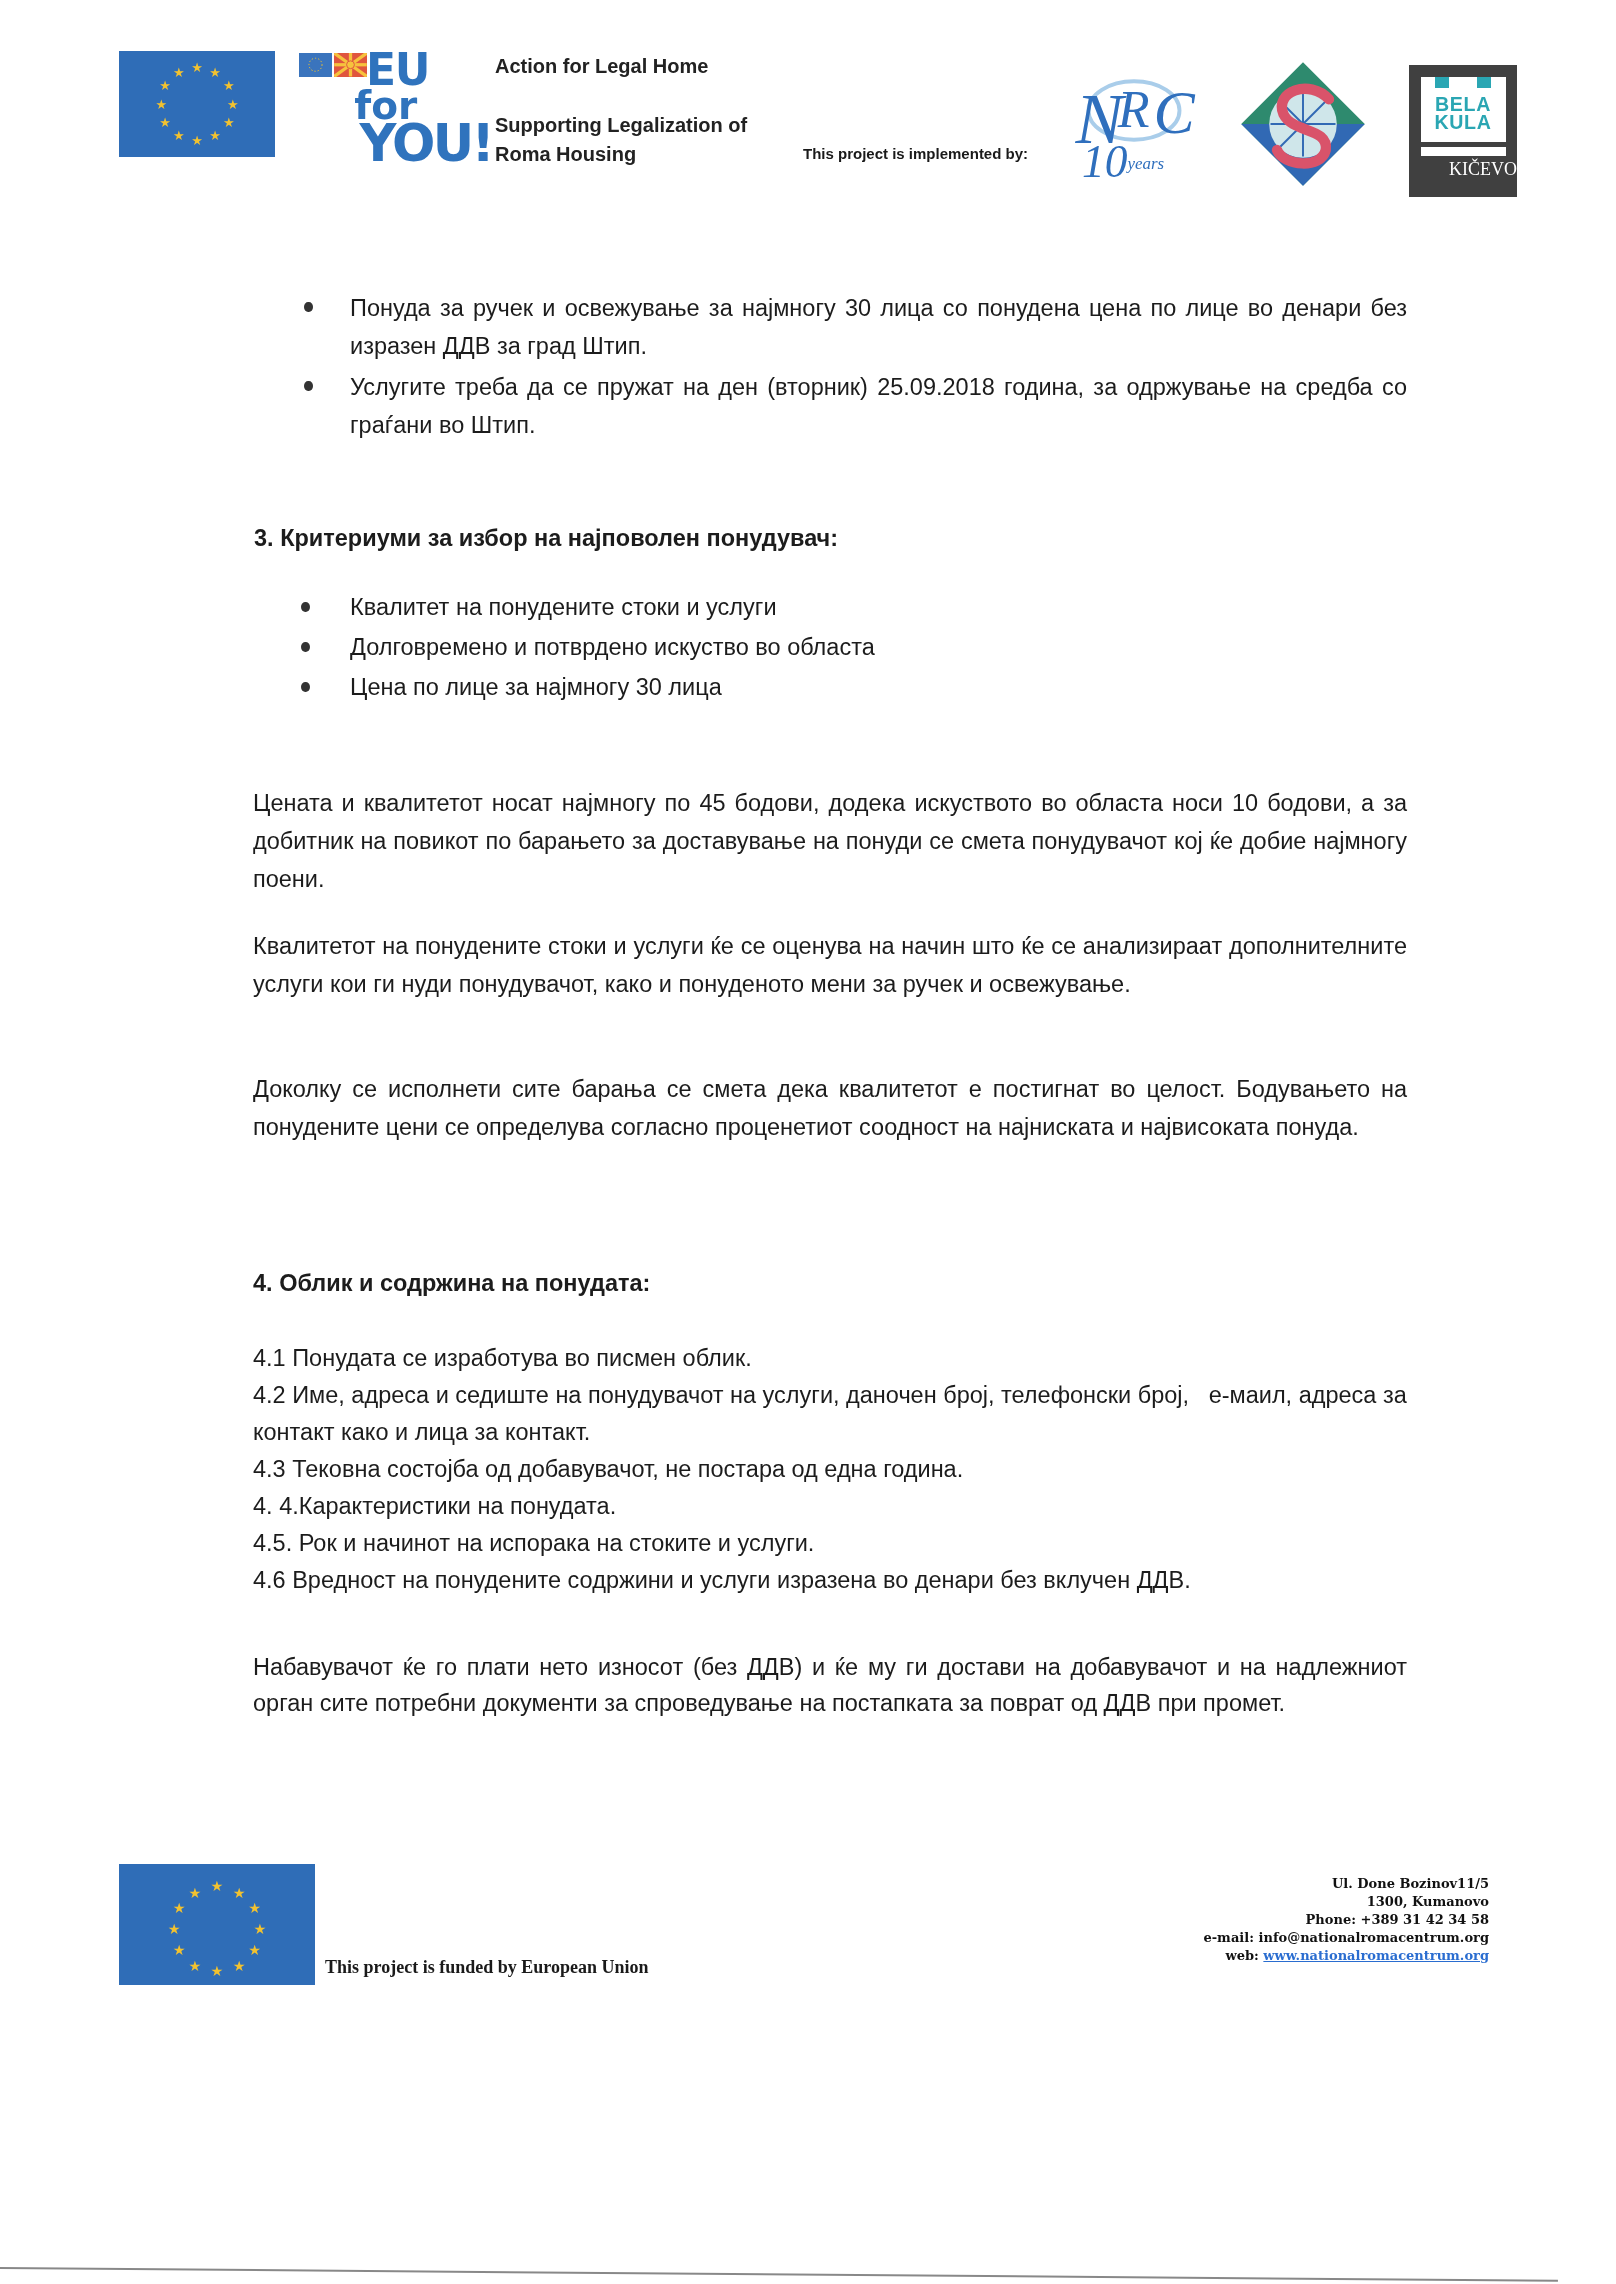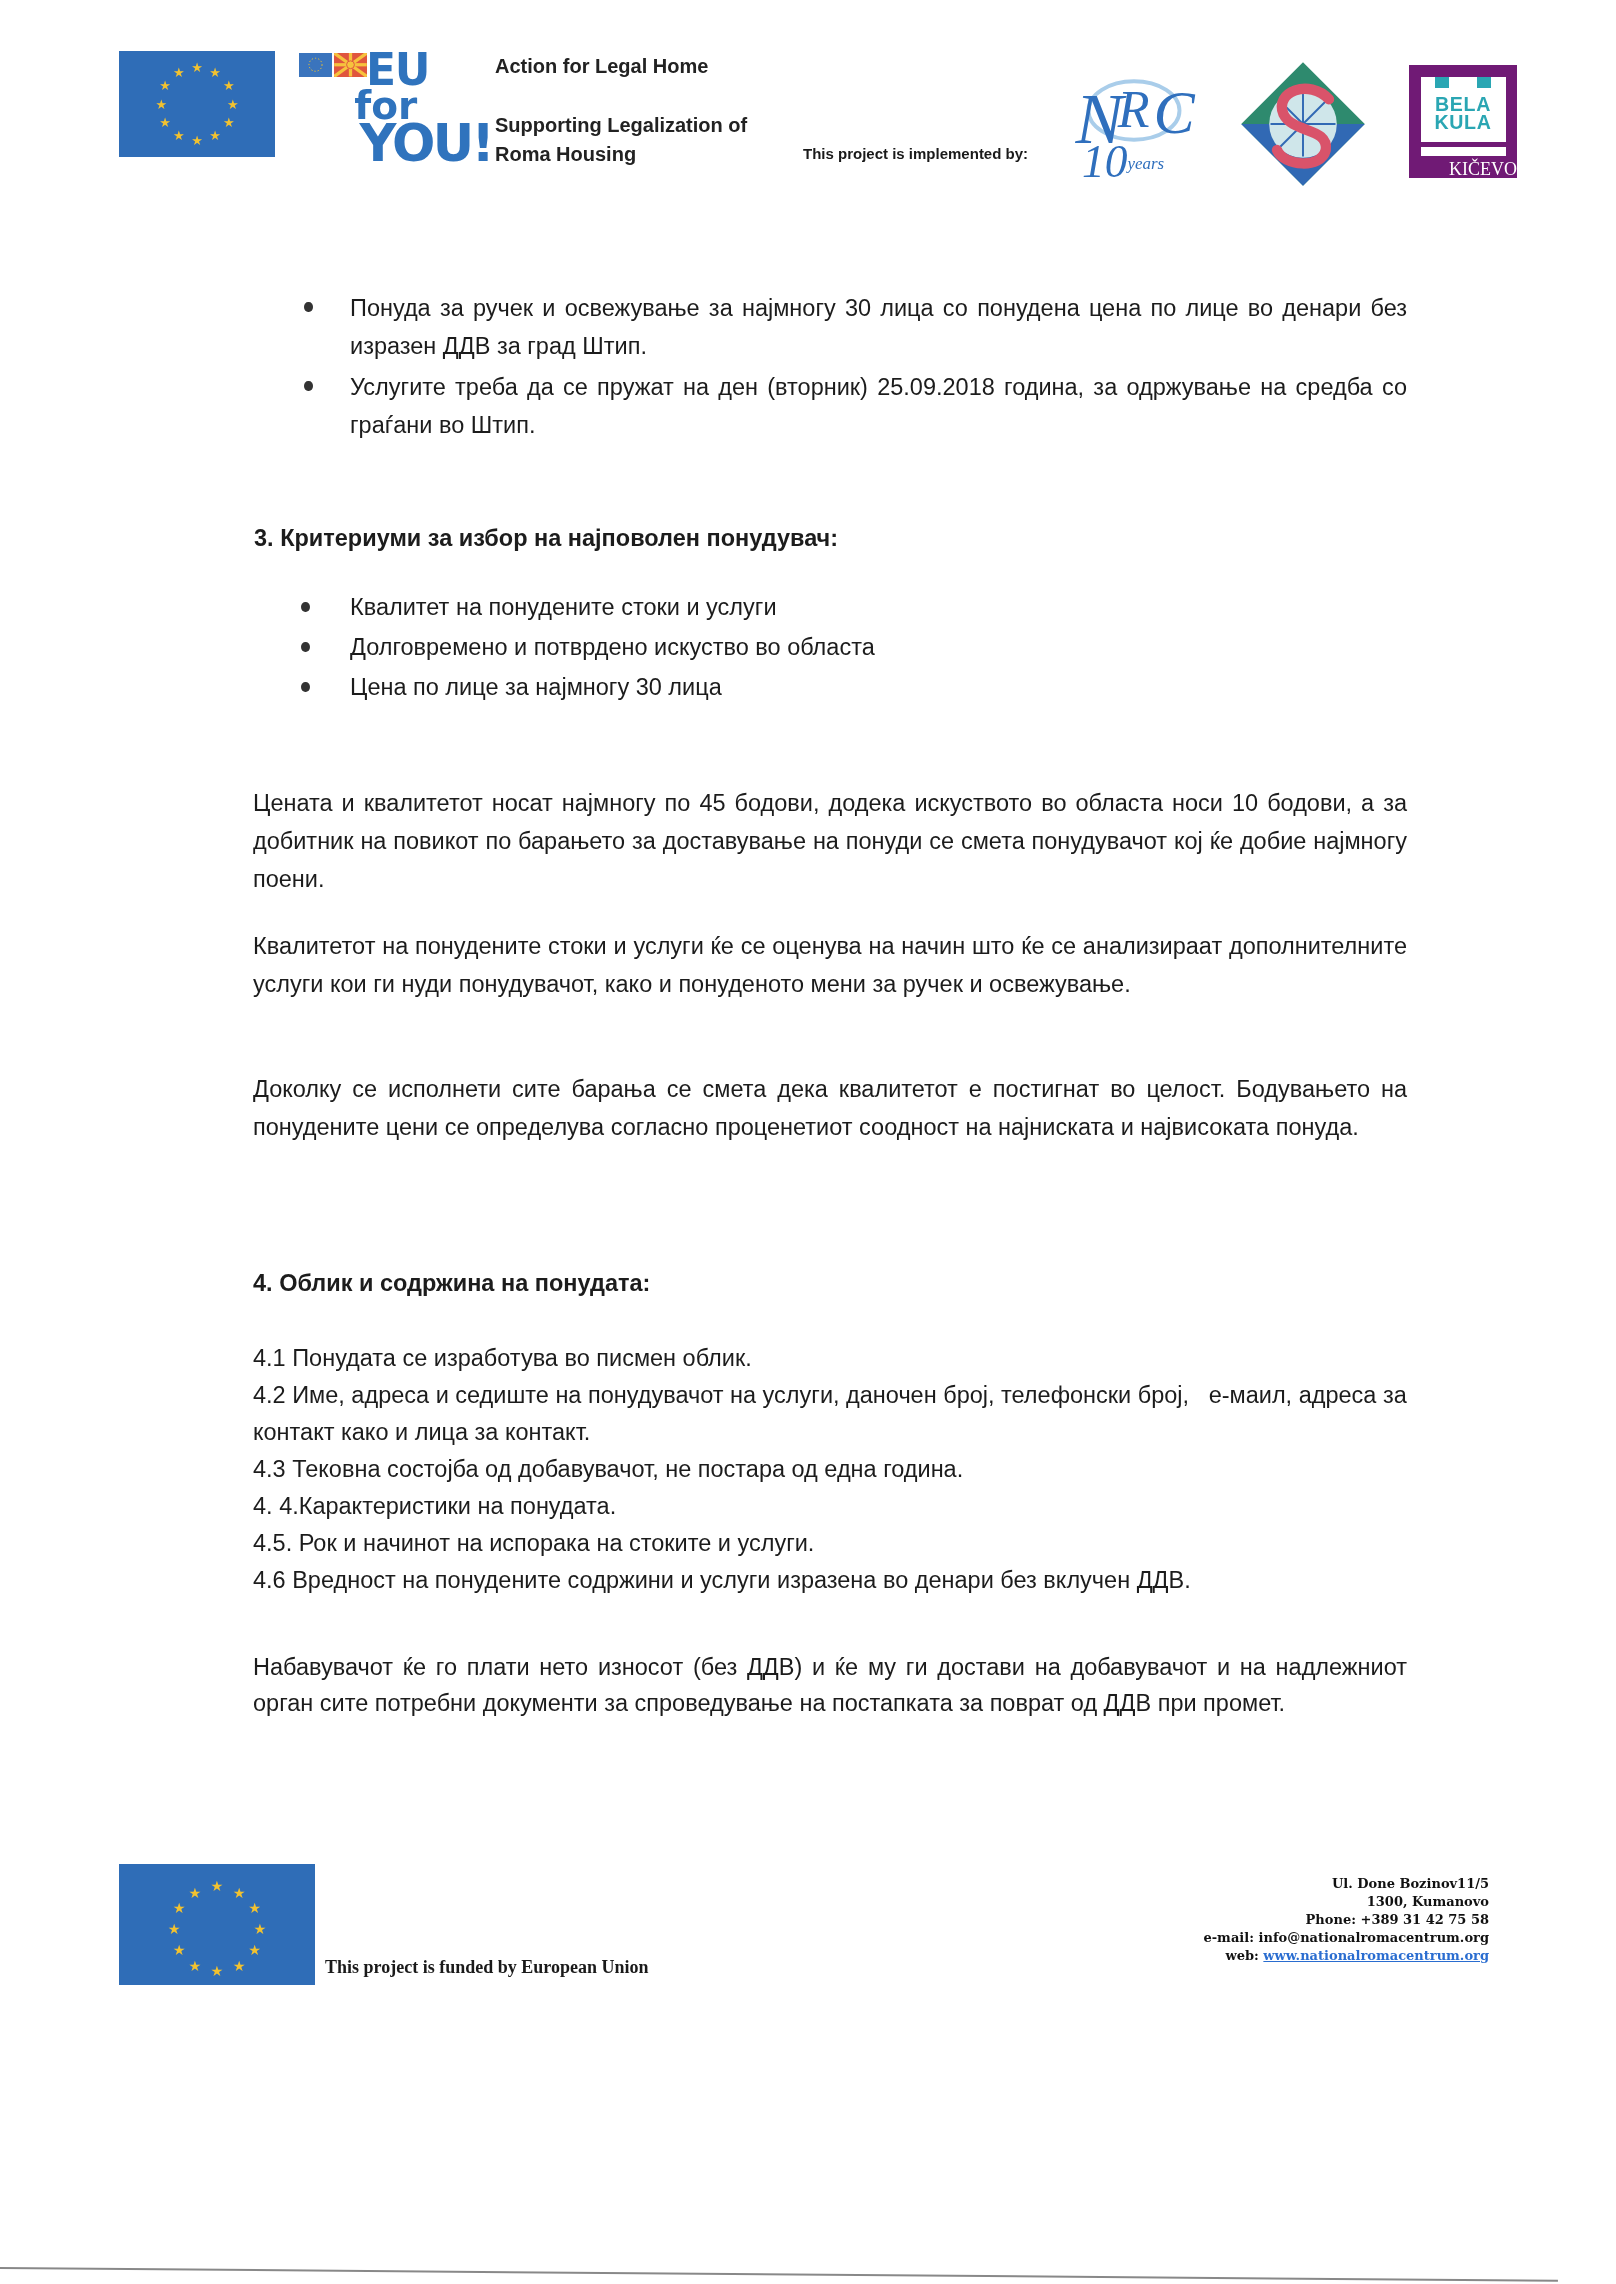--- a/index.html
+++ b/index.html
@@ -14,21 +14,21 @@
   .mini-mk { position:absolute; left:334px; top:53px; width:33px; height:23.5px; background:#e0553e; overflow:hidden; }
   .eufy { position:absolute; left:366px; top:51px; color:#2f73bd; font-family:"DejaVu Sans", sans-serif; font-weight:bold; line-height:0.86; }
   .eufy .eu { font-size:44px; letter-spacing:-1.3px; }
   .eufy .for { font-size:39px; display:block; margin-left:-11.7px; }
   .eufy .you { font-size:51px; display:block; margin-left:-6.5px; letter-spacing:-2.6px; }
   .tag1 { position:absolute; left:495px; top:55px; font-size:20px; font-weight:bold; color:#222; }
   .tag2 { position:absolute; left:495px; top:111px; font-size:20px; font-weight:bold; color:#222; line-height:29px; }
   .impl { position:absolute; left:803px; top:145px; font-size:15px; font-weight:bold; color:#1a1a1a; }
   .nrc-logo { position:absolute; left:1056px; top:65px; width:156px; height:117px; }
   .s-logo { position:absolute; left:1238px; top:59px; width:130px; height:130px; }
-  .bk-logo { position:absolute; left:1409px; top:65px; width:108px; height:113px; background:#701a75; }
+  .bk-logo { position:absolute; left:1409px; top:65px; width:108px; height:132px; background:#404040; }
   .bk-inner { position:absolute; left:11.7px; top:11.7px; width:85px; height:65px; background:#fff; }
   .bk-text { position:absolute; left:0; width:108px; text-align:center; color:#2aa6b3; font-weight:bold; font-size:19.6px; line-height:18px; top:30px; letter-spacing:0.7px; }
   .bk-bar { position:absolute; left:11.7px; top:82px; width:85px; height:9px; background:#fff; }
   .bk-city { position:absolute; left:0; width:108px; text-align:right; color:#fff; font-family:"Liberation Serif", serif; font-size:18px; top:94px; }
 
   
   .content { position:absolute; left:0; top:0; width:1617px; }
   .bullets1 { position:absolute; left:299px; top:289px; width:1108px; }
   .b1 { position:relative; padding-left:51px; font-size:23.5px; line-height:38px; text-align:justify; margin-bottom:2.6px; }
   .b1 .dot { position:absolute; left:5.2px; top:13px; width:8.5px; height:10.4px; border-radius:50%; background:#333; }
@@ -206,19 +206,19 @@
       <text x="92" y="76" font-size="22" text-anchor="middle">★</text>
       <text x="116" y="52" font-size="22" text-anchor="middle">★</text>
     </g>
   </svg>
 </div>
 <div class="funded">This project is funded by European Union</div>
 
 <div class="addr">
   <div>Ul. Done Bozinov11/5</div>
   <div>1300, Kumanovo</div>
-  <div>Phone: +389 31 42 75 58</div>
+  <div>Phone: +389 31 42 34 58</div>
   <div>e-mail: info@nationalromacentrum.org</div>
   <div><span>web: </span><a>www.nationalromacentrum.org</a></div>
 </div>
 
 <div class="scan-line"></div>
 
 
 </body></html>

